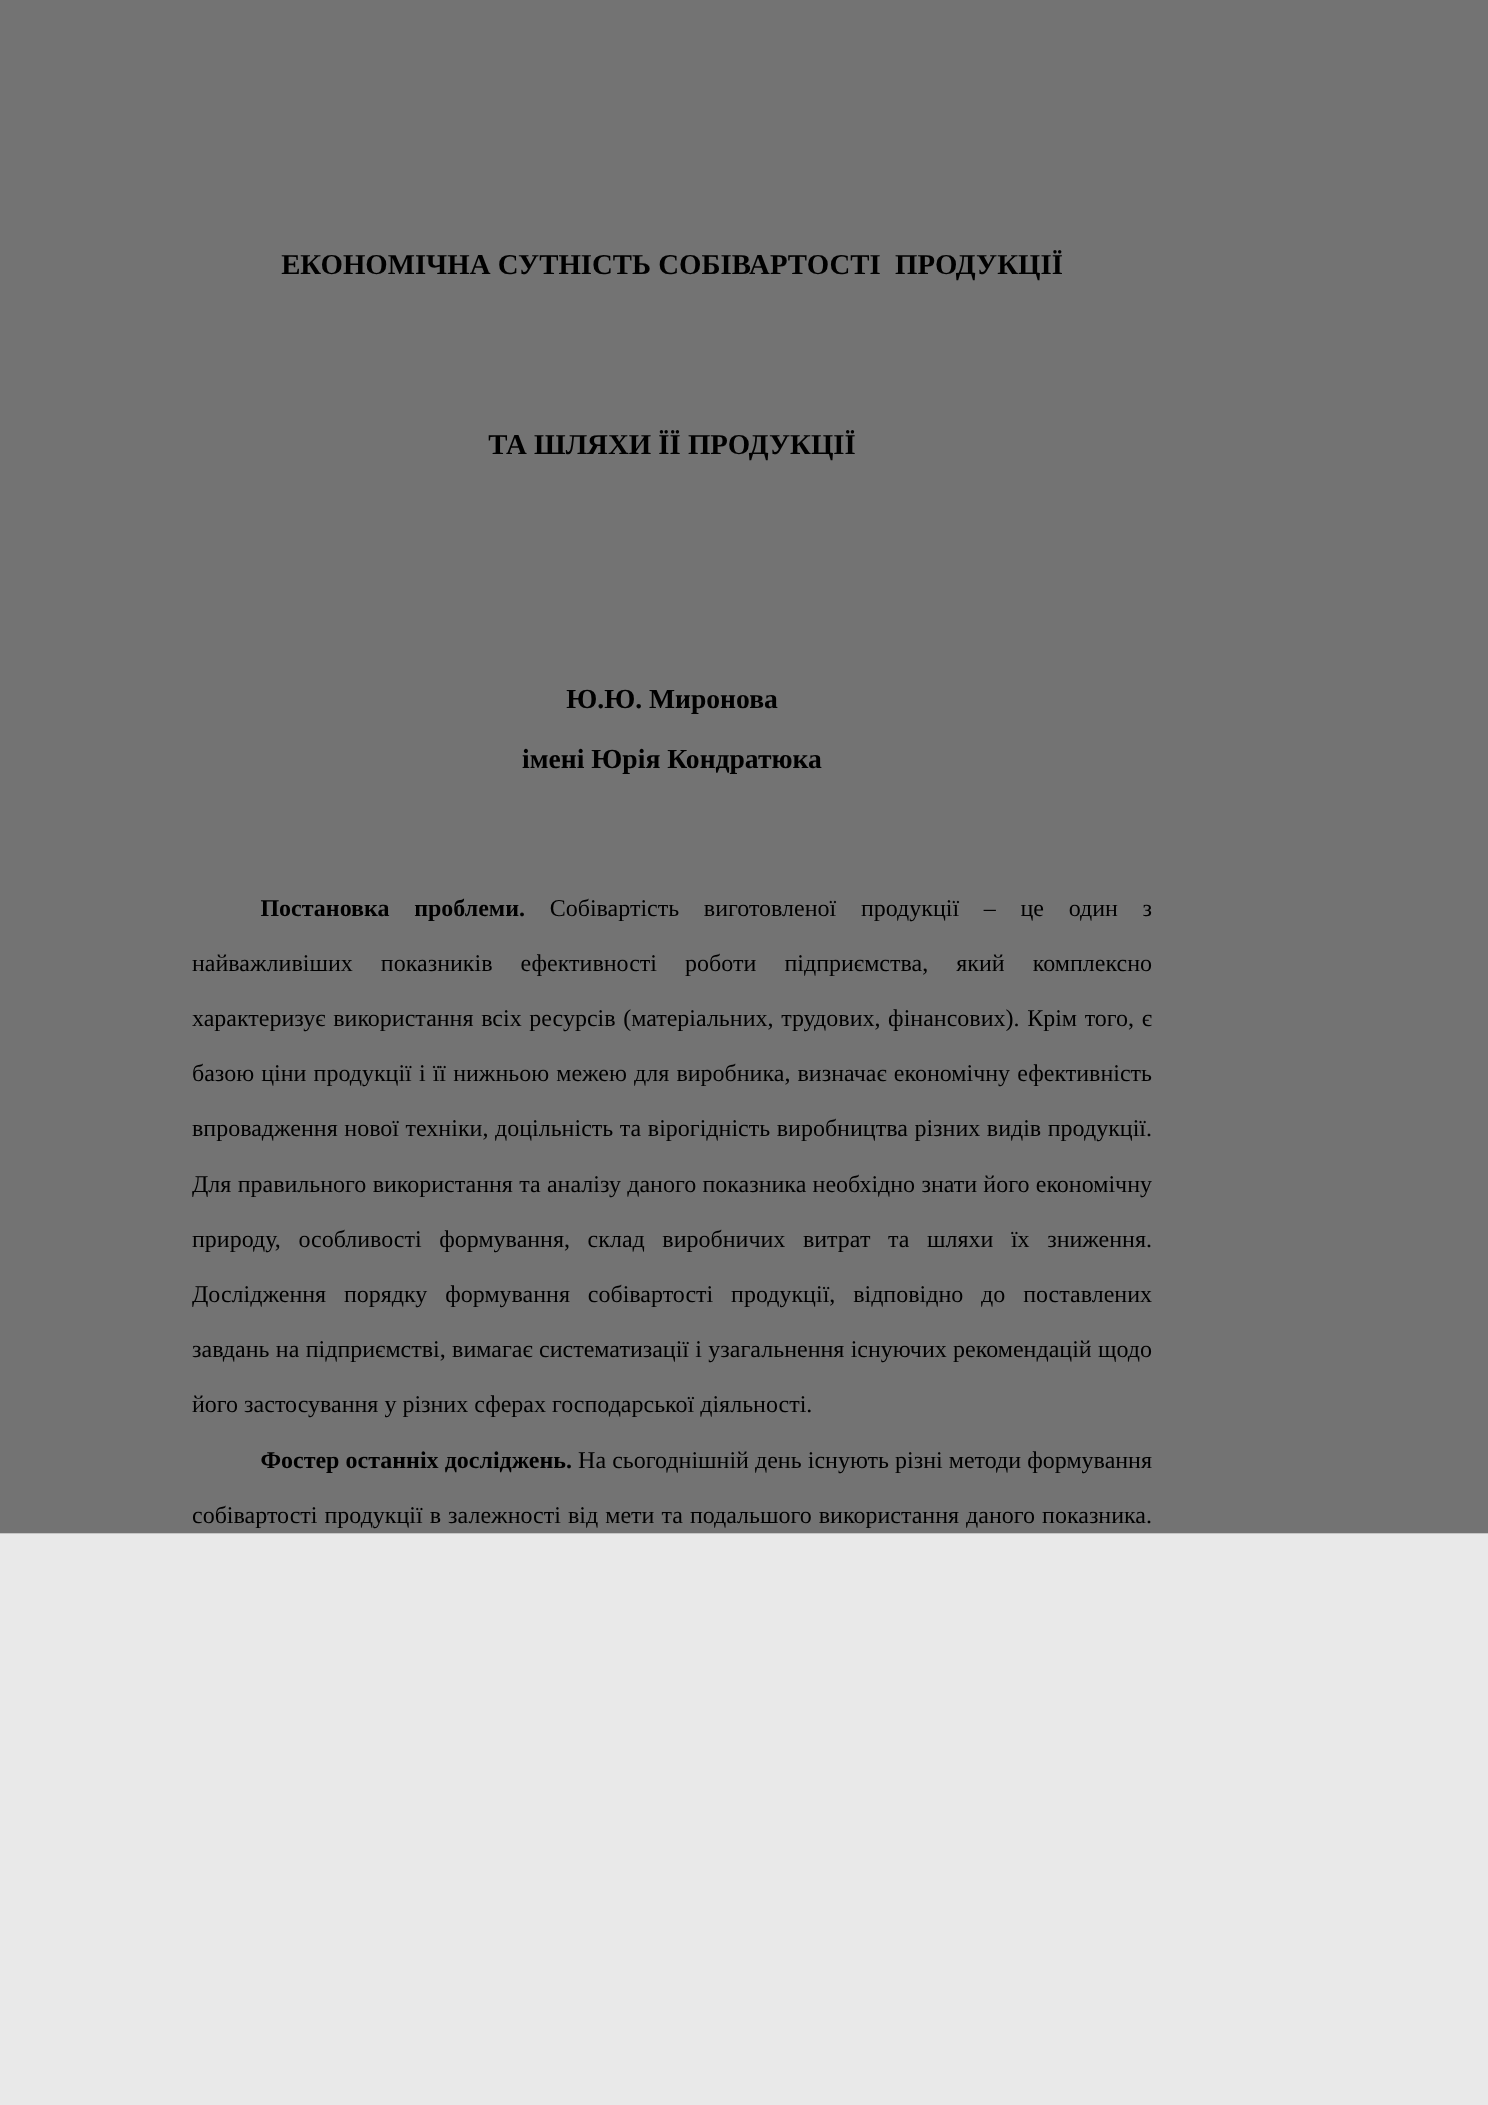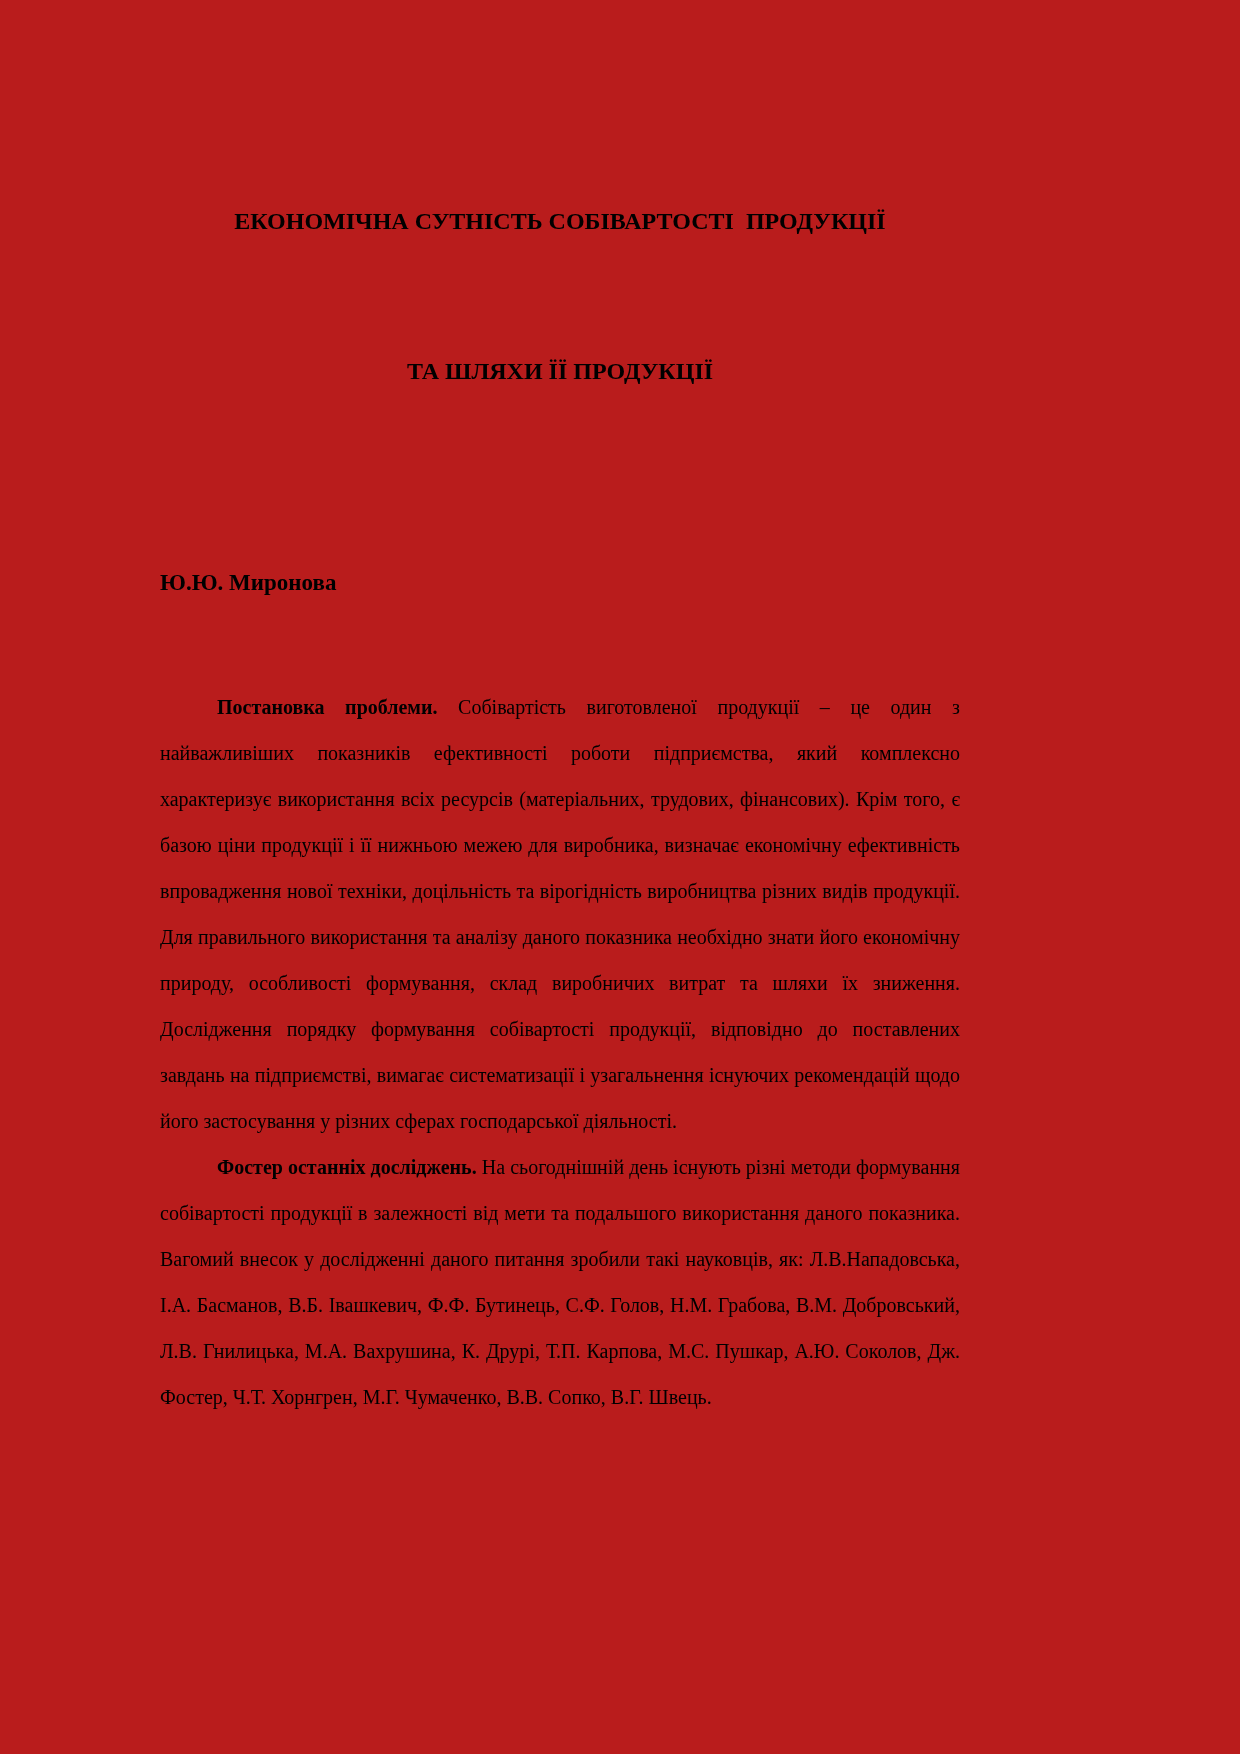--- a/index.html
+++ b/index.html
@@ -1,42 +1,42 @@
 <!DOCTYPE html>
 <html><head>
 <meta charset="utf-8">
 <style>
   * { margin: 0; padding: 0; box-sizing: border-box; }
   html, body { background: #e9e9e9; }
   .page {
     width: 1240px;
-    height: 1754px;
+    height: 1278px;
     margin: 0 auto;
-    background: #b91c1c;
+    background: #737373;
     font-family: "Liberation Serif", "DejaVu Serif", serif;
     color: #000000;
     position: relative;
     overflow: hidden;
   }
   .content {
     position: absolute;
     left: 160px;
     top: 96px;
     width: 800px;
   }
   .doc-title {
     text-align: center;
     font-weight: bold;
     font-size: 24px;
     line-height: 50px;
     white-space: pre-wrap;
   }
   .author-block {
     margin-top: 62px;
-    text-align: left;
+    text-align: center;
     font-weight: bold;
     font-size: 23px;
     line-height: 50px;
   }
   .body-text {
     margin-top: 76px;
   }
   .para {
     font-size: 20px;
     line-height: 46px;
@@ -53,20 +53,21 @@
 <div class="page">
   <div class="content">
 
     <div class="doc-title">
       <div>ЕКОНОМІЧНА СУТНІСТЬ СОБІВАРТОСТІ  ПРОДУКЦІЇ</div>
       <div>ТА ШЛЯХИ ЇЇ ПРОДУКЦІЇ</div>
     </div>
 
     <div class="author-block">
       <div>Ю.Ю. Миронова</div>
+      <div>імені Юрія Кондратюка</div>
     </div>
 
     <div class="body-text">
       <p class="para">
         <strong>Постановка проблеми.</strong>
         <span>Собівартість виготовленої продукції – це один з найважливіших показників ефективності роботи підприємства, який комплексно характеризує використання всіх ресурсів (матеріальних, трудових, фінансових). Крім того, є базою ціни продукції і її нижньою межею для виробника, визначає економічну ефективність впровадження нової техніки, доцільність та вірогідність виробництва різних видів продукції. Для правильного використання та аналізу даного показника необхідно знати його економічну природу, особливості формування, склад виробничих витрат та шляхи їх зниження. Дослідження порядку формування собівартості продукції, відповідно до поставлених завдань на підприємстві, вимагає систематизації і узагальнення існуючих рекомендацій щодо його застосування у різних сферах господарської діяльності.</span>
       </p>
       <p class="para">
         <strong>Фостер останніх досліджень.</strong>
         <span>На сьогоднішній день існують різні методи формування собівартості продукції в залежності від мети та подальшого використання даного показника. Вагомий внесок у дослідженні даного питання зробили такі науковців, як: Л.В.Нападовська, І.А. Басманов, В.Б. Івашкевич, Ф.Ф. Бутинець, С.Ф. Голов, Н.М. Грабова, В.М. Добровський, Л.В. Гнилицька, М.А. Вахрушина, К. Друрі, Т.П. Карпова, М.С. Пушкар, А.Ю. Соколов, Дж. Фостер, Ч.Т. Хорнгрен, М.Г. Чумаченко, В.В. Сопко, В.Г. Швець.</span>

